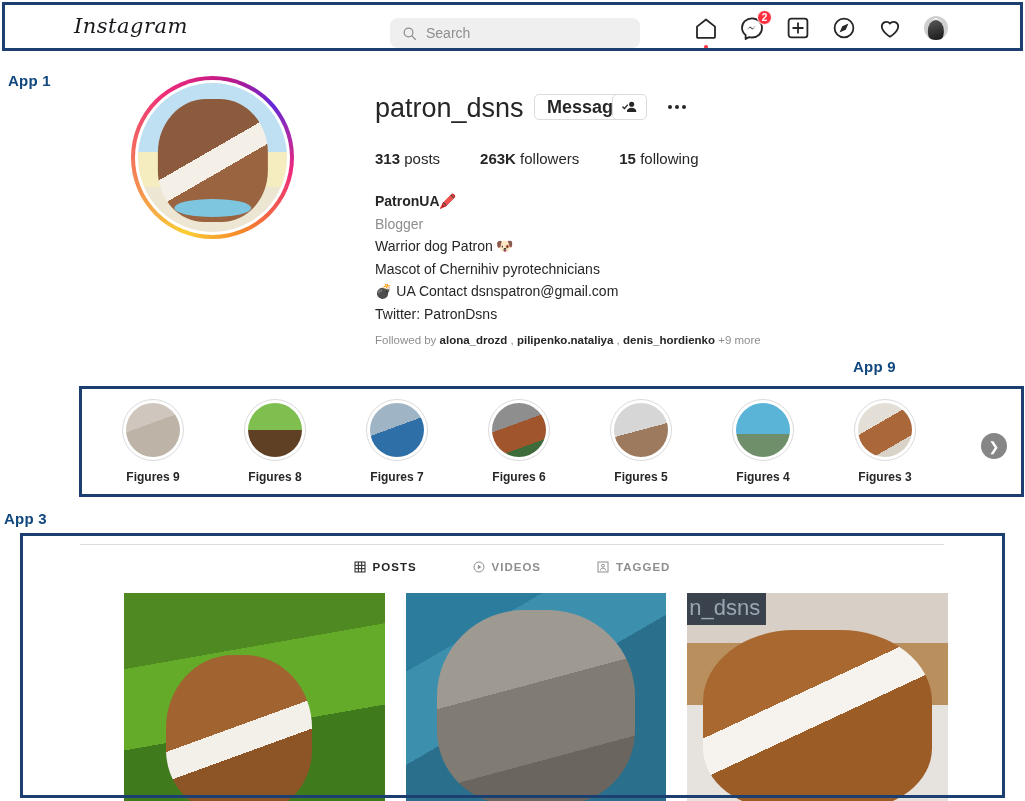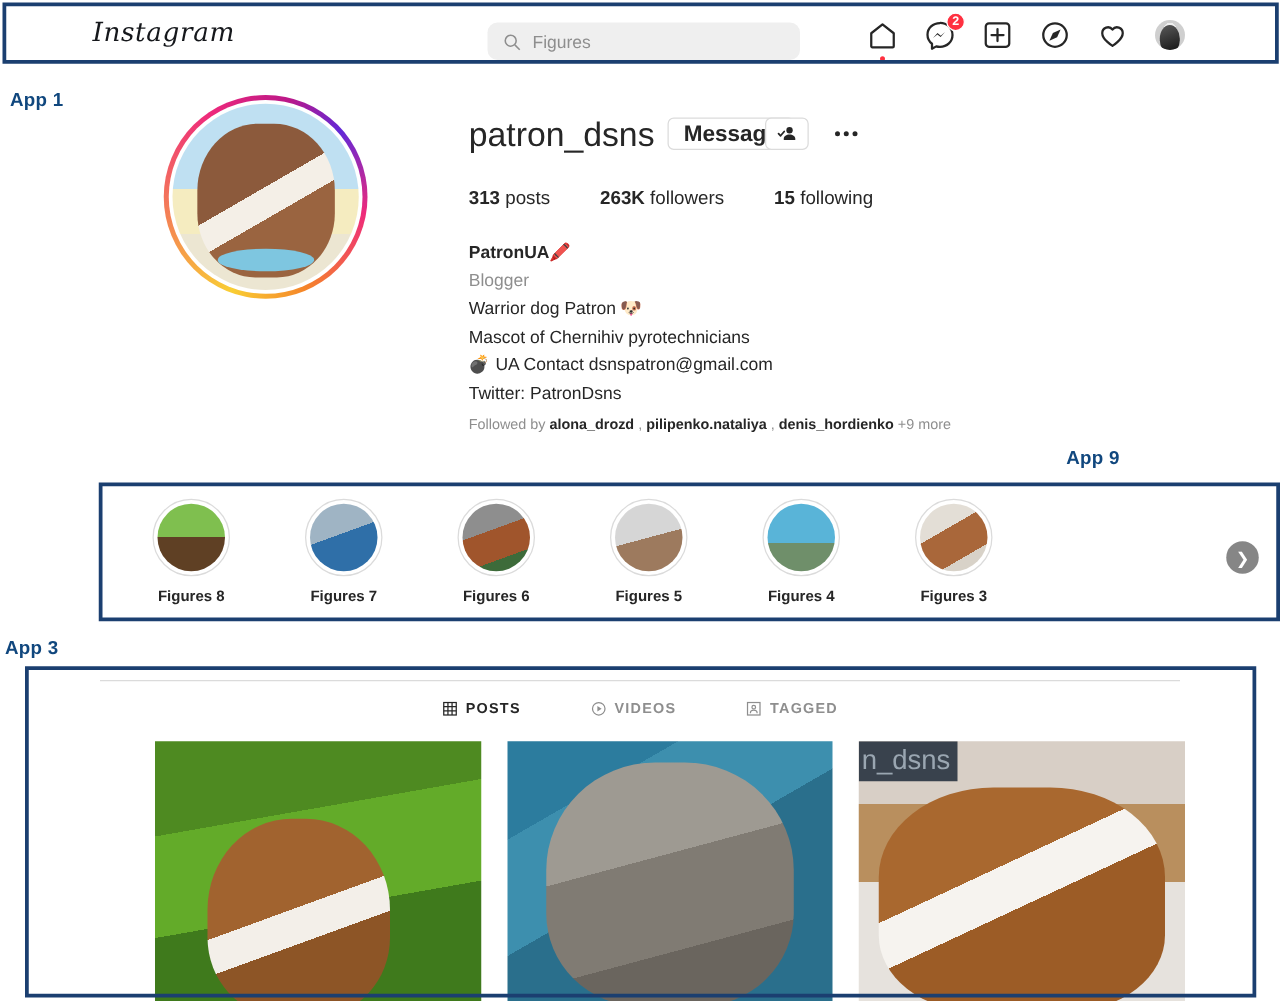--- a/index.html
+++ b/index.html
@@ -115,21 +115,21 @@
   <div class="navbar">
     <div class="ig-logo">Instagram</div>
 
     <div class="searchbox">
       <span class="sicon">
         <svg viewBox="0 0 24 24" width="15" height="15" fill="none" stroke="#8e8e8e" stroke-width="2">
           <circle cx="10.5" cy="10.5" r="7"></circle>
             <line x1="15.8" y1="15.8" x2="22" y2="22"></line>
         </svg>
       </span>
-      <span class="sph">Figures</span>
+      <span class="sph">Search</span>
     </div>
 
     <div class="navicons">
       <div class="ni">
         <svg viewBox="0 0 24 24" width="24" height="24" fill="none" stroke="#262626" stroke-width="1.8" stroke-linejoin="round">
           <path d="M3 10.6 12 3.5l9 7.1V21a.9.9 0 0 1-.9.9H3.9A.9.9 0 0 1 3 21z"></path>
         </svg>
         <span class="home-dot"></span>
       </div>
 
@@ -223,20 +223,26 @@
     <span>Followed by</span>
     <b>alona_drozd</b> ,
     <b>pilipenko.nataliya</b> ,
     <b>denis_hordienko</b>
     <span>+9 more</span>
   </div>
 
   <div class="highlights">
     <div class="hl">
       <div class="hl-ring">
+        <div class="hl-img" style="background:linear-gradient(160deg,#cfc7bd 0 40%,#bdb3a6 40% 100%);"></div>
+      </div>
+      <div class="hl-label">Figures 9</div>
+    </div>
+    <div class="hl">
+      <div class="hl-ring">
         <div class="hl-img" style="background:linear-gradient(180deg,#7fbf4f 0 50%,#5f4024 50% 100%);"></div>
       </div>
       <div class="hl-label">Figures 8</div>
     </div>
     <div class="hl">
       <div class="hl-ring">
         <div class="hl-img" style="background:linear-gradient(160deg,#9fb4c4 0 45%,#2f6fa8 45% 100%);"></div>
       </div>
       <div class="hl-label">Figures 7</div>
     </div>

